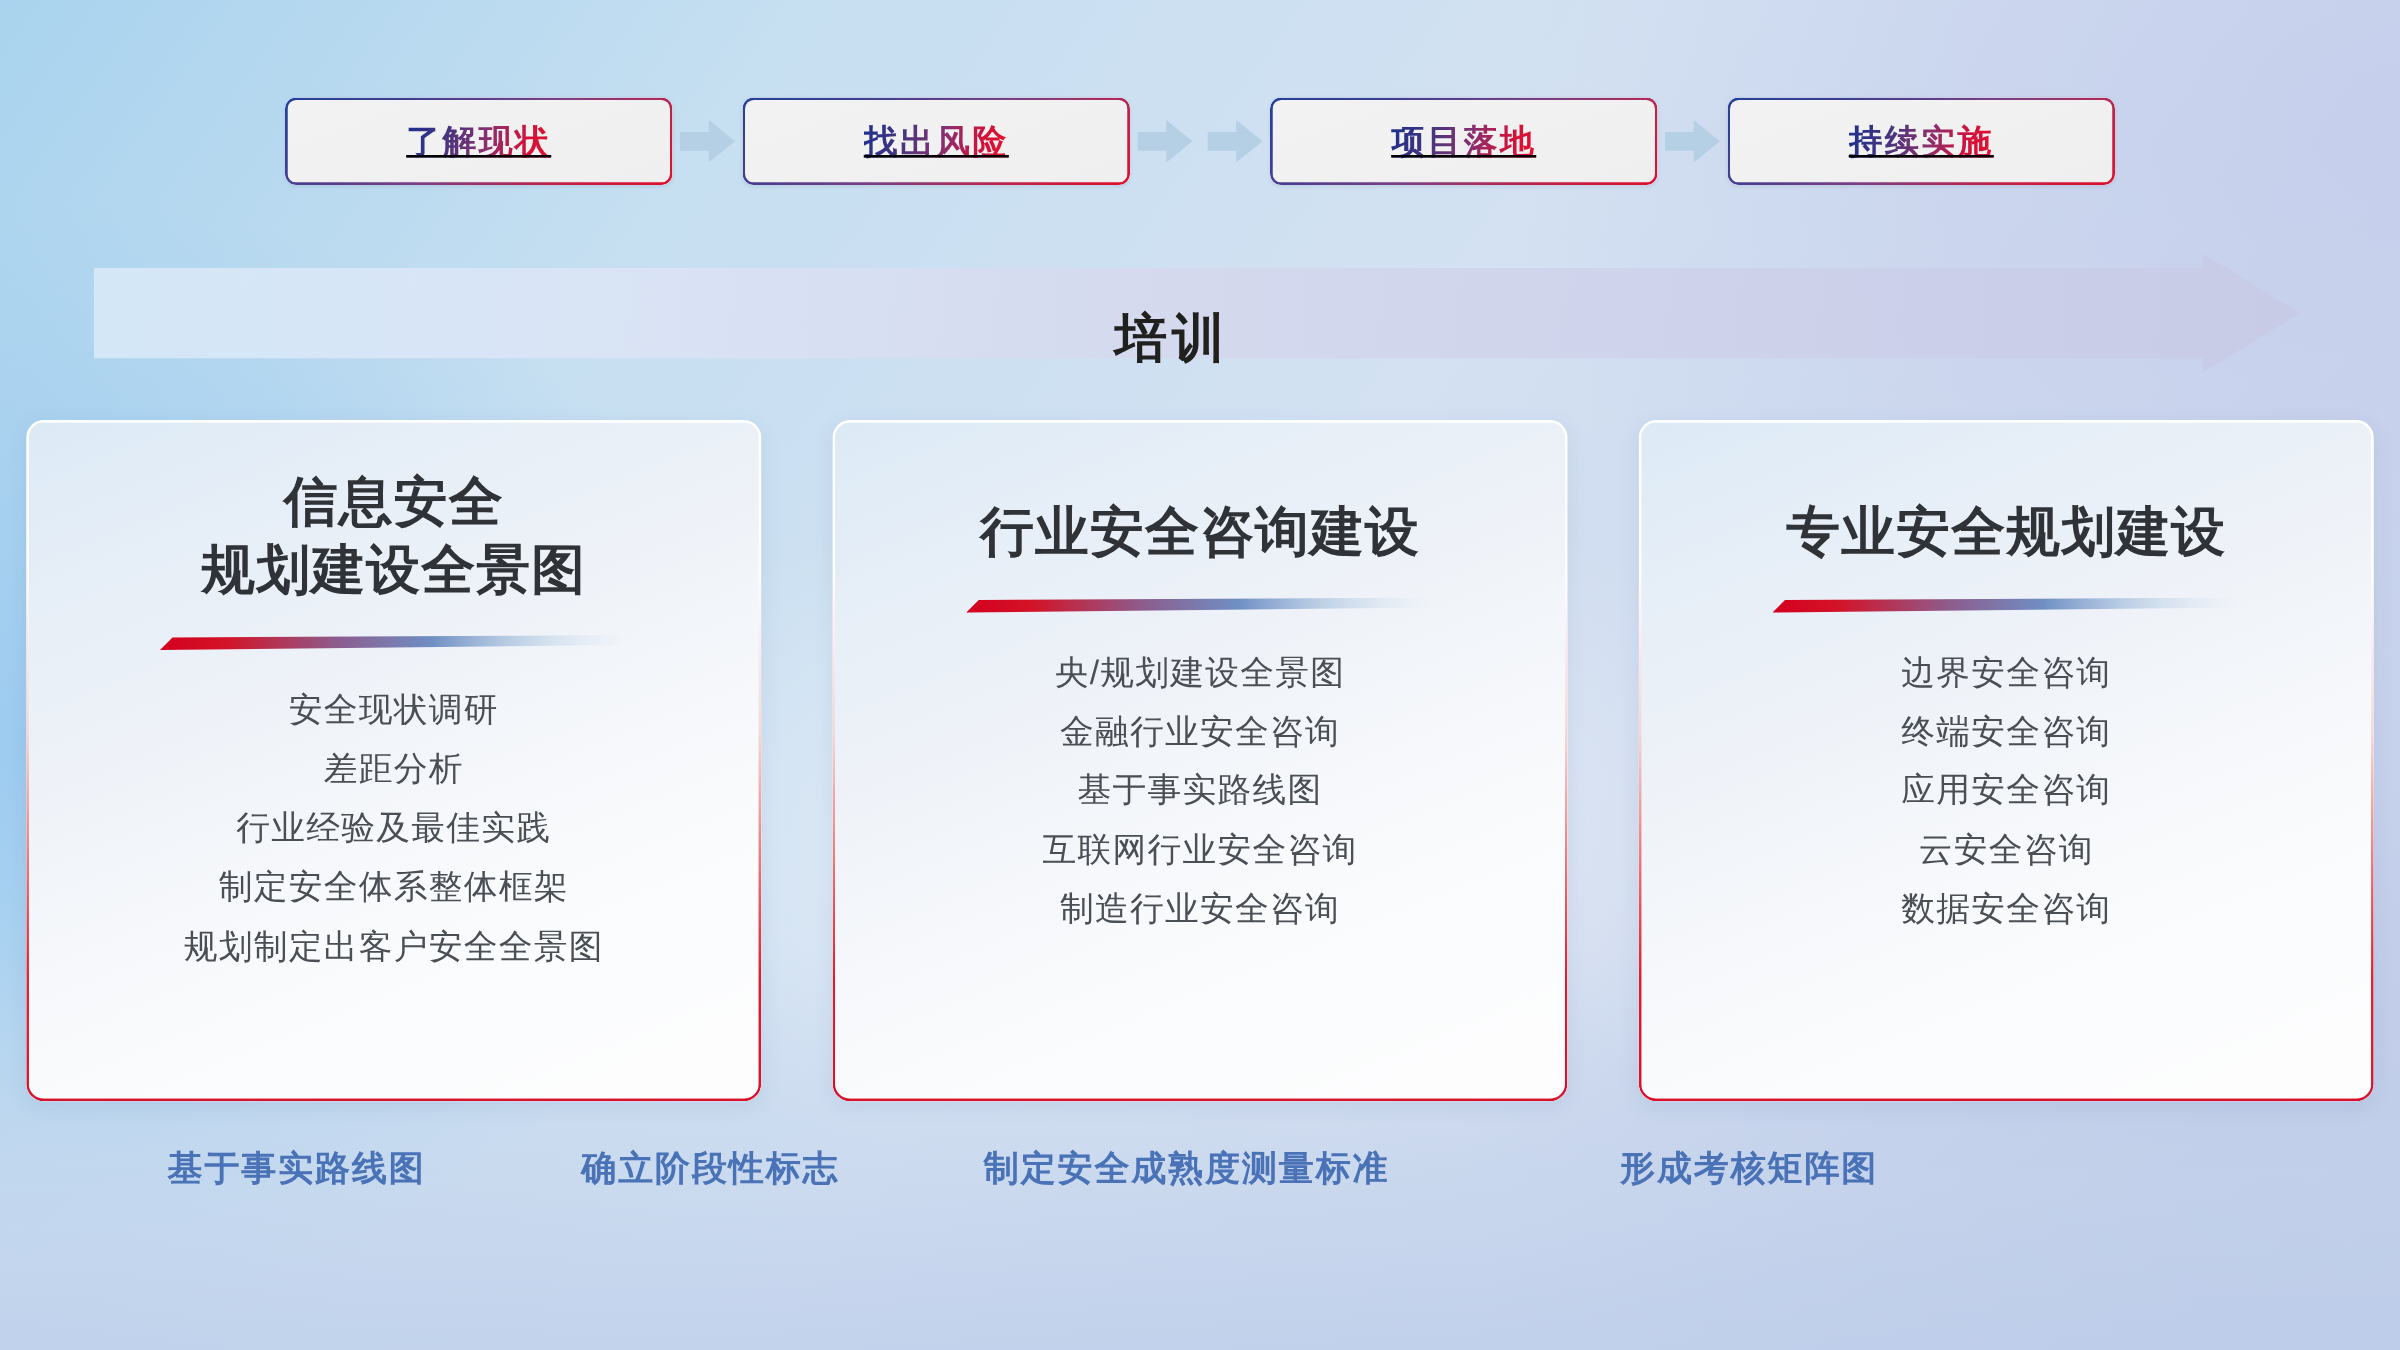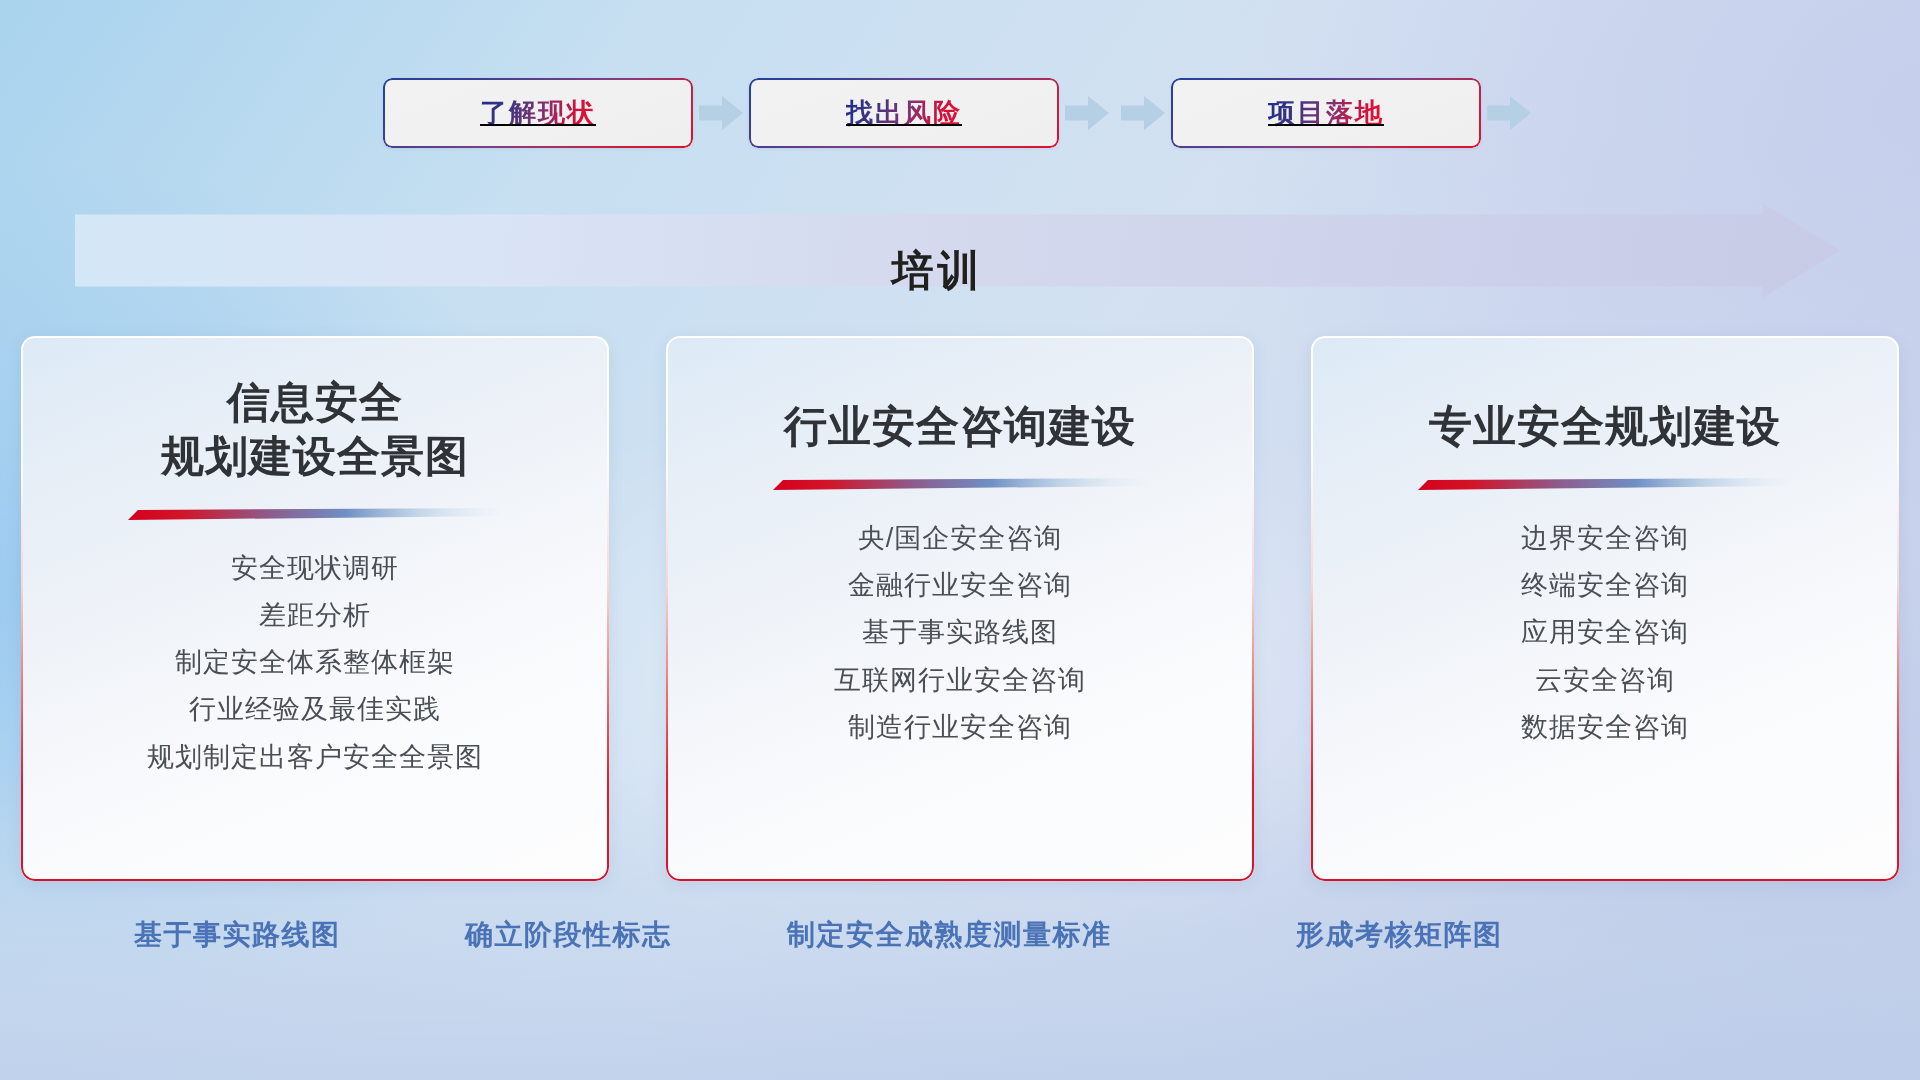--- a/index.html
+++ b/index.html
@@ -195,20 +195,23 @@
 
   <div class="step">
     <span class="step-label">项目落地</span>
   </div>
   <div class="step-arrow">
     <svg width="44" height="34" viewBox="0 0 44 34">
         <path d="M0 9.5 h23 V0 l21 17 -21 17 V24.5 H0 Z" fill="#b5cfe5"></path>
       </svg>
   </div>
 
+  <div class="step">
+    <span class="step-label">持续实施</span>
+  </div>
 </div>
 
 <div class="banner">
   <div class="banner-shape"></div>
   <span class="banner-title">培训</span>
 </div>
 
 <div class="cards">
 
   <div class="card">
@@ -226,22 +229,22 @@
               <stop offset="78%" stop-color="#b7cde4" stop-opacity=".75"></stop>
               <stop offset="100%" stop-color="#dce7f2" stop-opacity="0"></stop>
             </linearGradient>
           </defs>
           <path d="M0 12 L10 2 L375 0 L372 8 Z" fill="url(#dg0)"></path>
         </svg>
       </div>
       <ul class="card-list">
         <li>安全现状调研</li>
         <li>差距分析</li>
+        <li>行业经验及最佳实践</li>
         <li>制定安全体系整体框架</li>
-        <li>行业经验及最佳实践</li>
         <li>规划制定出客户安全全景图</li>
       </ul>
     </div>
   </div>
 
   <div class="card">
     <div class="card-inner">
       <div class="card-title single">行业安全咨询建设</div>
       <div class="divider">
         <svg width="375" height="13" viewBox="0 0 375 13">
@@ -252,21 +255,21 @@
               <stop offset="38%" stop-color="#8c5d8e"></stop>
               <stop offset="58%" stop-color="#6f8fc4"></stop>
               <stop offset="78%" stop-color="#b7cde4" stop-opacity=".75"></stop>
               <stop offset="100%" stop-color="#dce7f2" stop-opacity="0"></stop>
             </linearGradient>
           </defs>
           <path d="M0 12 L10 2 L375 0 L372 8 Z" fill="url(#dg1)"></path>
         </svg>
       </div>
       <ul class="card-list">
-        <li>央/国企安全咨询</li>
+        <li>央/规划建设全景图</li>
         <li>金融行业安全咨询</li>
         <li>基于事实路线图</li>
         <li>互联网行业安全咨询</li>
         <li>制造行业安全咨询</li>
       </ul>
     </div>
   </div>
 
   <div class="card">
     <div class="card-inner">

